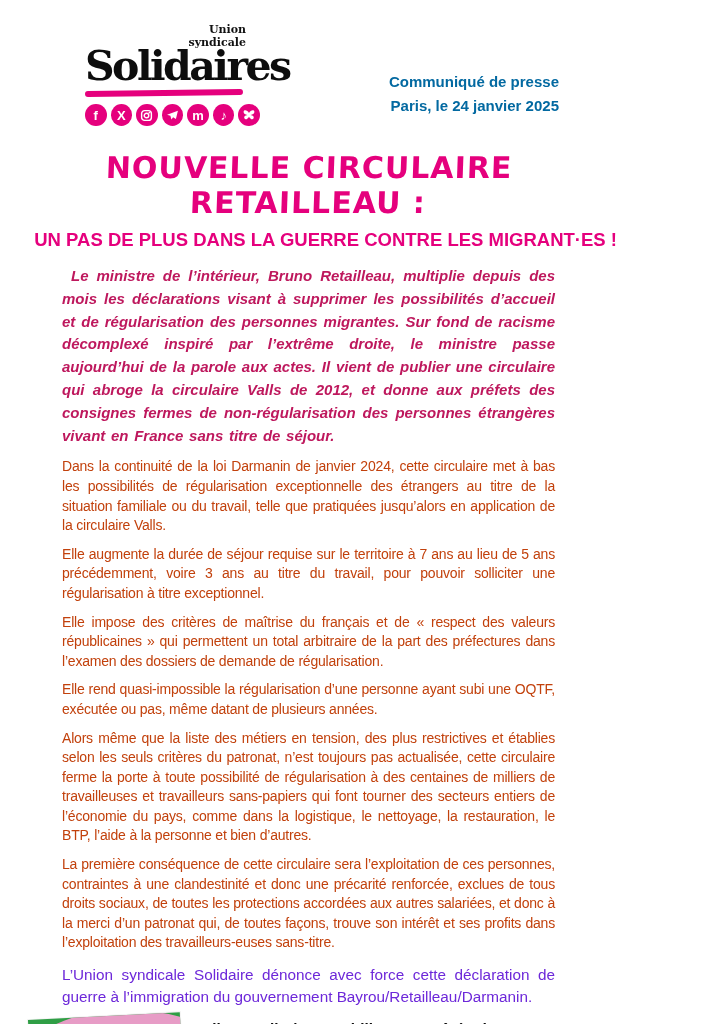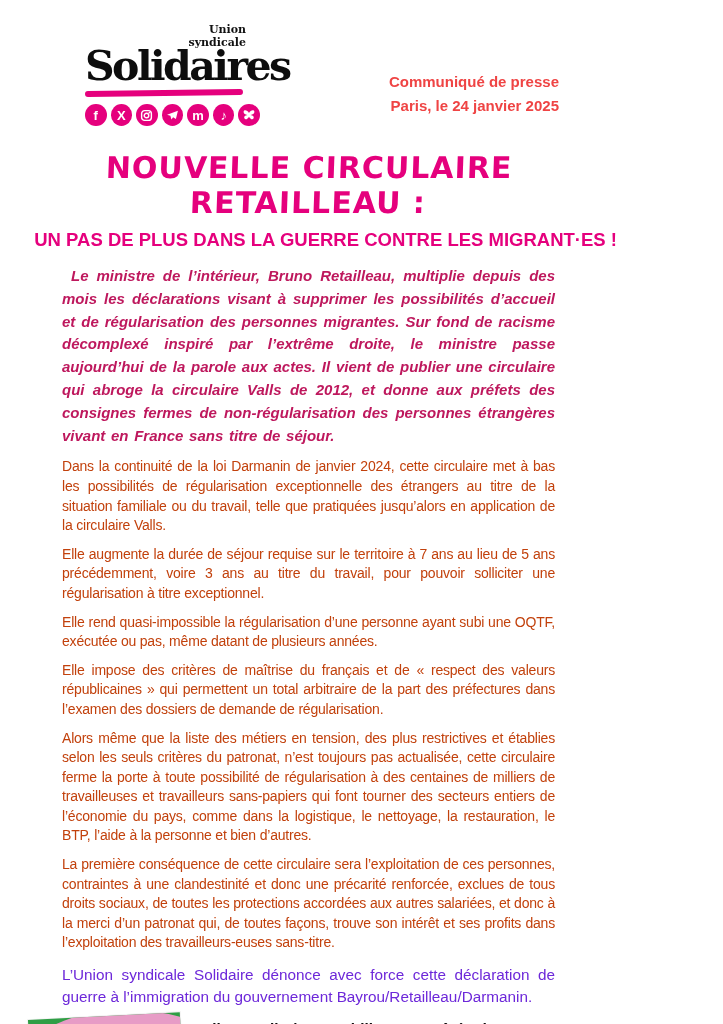--- a/index.html
+++ b/index.html
@@ -24,21 +24,21 @@
     letter-spacing:-2.5px;color:#0d0d0d;margin-top:20px;
   }
   .logo-underline{height:6px;background:#e5007d;border-radius:3px;margin-top:3px;width:158px;transform:rotate(-0.8deg);}
   .social-row{display:flex;gap:4px;margin-top:8px;}
   .si{
     width:22px;height:22px;border-radius:50%;background:#e5007d;
     color:#fff;display:flex;align-items:center;justify-content:center;
     font-size:13px;font-weight:bold;line-height:1;
   }
   .press-info{
-    margin-top:44px;text-align:right;color:#ef4444;font-weight:bold;
+    margin-top:44px;text-align:right;color:#0369a1;font-weight:bold;
     font-size:15px;line-height:1.6;
   }
   
   .title{
     margin-top:24px;text-align:center;color:#e5007d;
     font-size:30px;font-weight:800;letter-spacing:1px;
     font-family:"DejaVu Sans",sans-serif;
     transform:skewX(-2deg);
   }
   .subtitle{
@@ -143,22 +143,22 @@
     </div>
   </div>
 
   <div class="title">NOUVELLE CIRCULAIRE RETAILLEAU :</div>
   <div class="subtitle">UN PAS DE PLUS DANS LA GUERRE CONTRE LES MIGRANT·ES !</div>
 
   <div class="content">
     <p class="lead">Le ministre de l’intérieur, Bruno Retailleau, multiplie depuis des mois les déclarations visant à supprimer les possibilités d’accueil et de régularisation des personnes migrantes. Sur fond de racisme décomplexé inspiré par l’extrême droite, le ministre passe aujourd’hui de la parole aux actes. Il vient de publier une circulaire qui abroge la circulaire Valls de 2012, et donne aux préfets des consignes fermes de non-régularisation des personnes étrangères vivant en France sans titre de séjour.</p>
     <p class="bodyp">Dans la continuité de la loi Darmanin de janvier 2024, cette circulaire met à bas les possibilités de régularisation exceptionnelle des étrangers au titre de la situation familiale ou du travail, telle que pratiquées jusqu’alors en application de la circulaire Valls.</p>
     <p class="bodyp">Elle augmente la durée de séjour requise sur le territoire à 7 ans au lieu de 5 ans précédemment, voire 3 ans au titre du travail, pour pouvoir solliciter une régularisation à titre exceptionnel.</p>
+    <p class="bodyp">Elle impose des critères de maîtrise du français et de « respect des valeurs républicaines » qui permettent un total arbitraire de la part des préfectures dans l’examen des dossiers de demande de régularisation.</p>
     <p class="bodyp">Elle rend quasi-impossible la régularisation d’une personne ayant subi une OQTF, exécutée ou pas, même datant de plusieurs années.</p>
-    <p class="bodyp">Elle impose des critères de maîtrise du français et de « respect des valeurs républicaines » qui permettent un total arbitraire de la part des préfectures dans l’examen des dossiers de demande de régularisation.</p>
     <p class="bodyp">Alors même que la liste des métiers en tension, des plus restrictives et établies selon les seuls critères du patronat, n’est toujours pas actualisée, cette circulaire ferme la porte à toute possibilité de régularisation à des centaines de milliers de travailleuses et travailleurs sans-papiers qui font tourner des secteurs entiers de l’économie du pays, comme dans la logistique, le nettoyage, la restauration, le BTP, l’aide à la personne et bien d’autres.</p>
     <p class="bodyp">La première conséquence de cette circulaire sera l’exploitation de ces personnes, contraintes à une clandestinité et donc une précarité renforcée, exclues de tous droits sociaux, de toutes les protections accordées aux autres salariées, et donc à la merci d’un patronat qui, de toutes façons, trouve son intérêt et ses profits dans l’exploitation des travailleurs-euses sans-titre.</p>
     <p class="strongp">L’Union syndicale Solidaire dénonce avec force cette déclaration de guerre à l’immigration du gouvernement Bayrou/Retailleau/Darmanin.</p>
 
     <div class="bottom">
       <div class="sticker-col">
         <div class="sticker">
           <svg class="snake" width="152" height="158" viewBox="0 0 152 158">
             <path d="M164 26 C120 2 34 6 16 32 C0 56 36 64 72 58 C114 51 150 56 148 82 C146 106 100 104 60 99 C28 95 8 102 11 121 C14 140 56 146 102 139 C132 134 152 140 156 152" fill="none" stroke="#e79cc6" stroke-width="30" stroke-linecap="round"></path>
           </svg>

